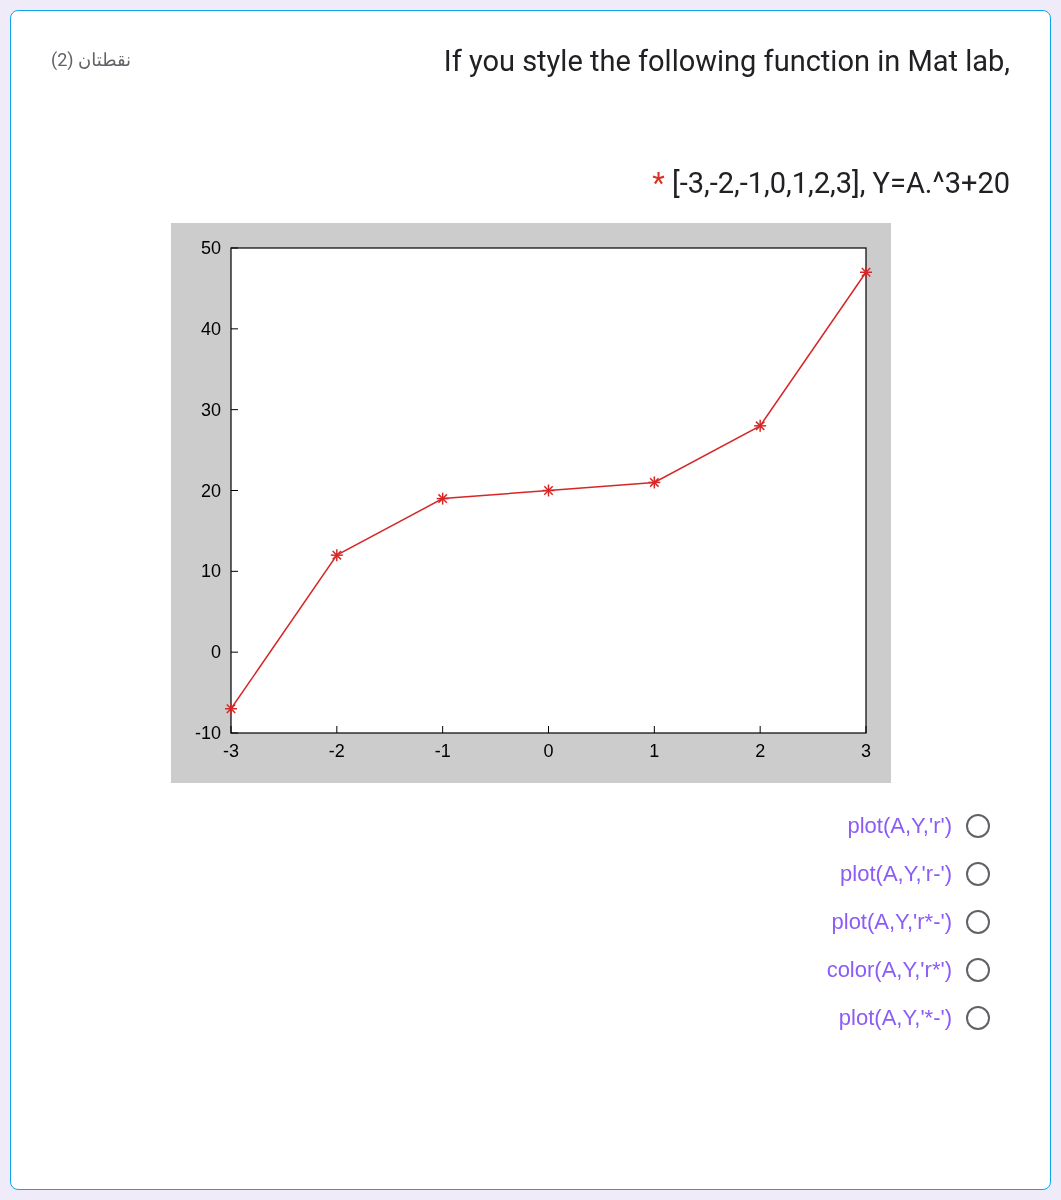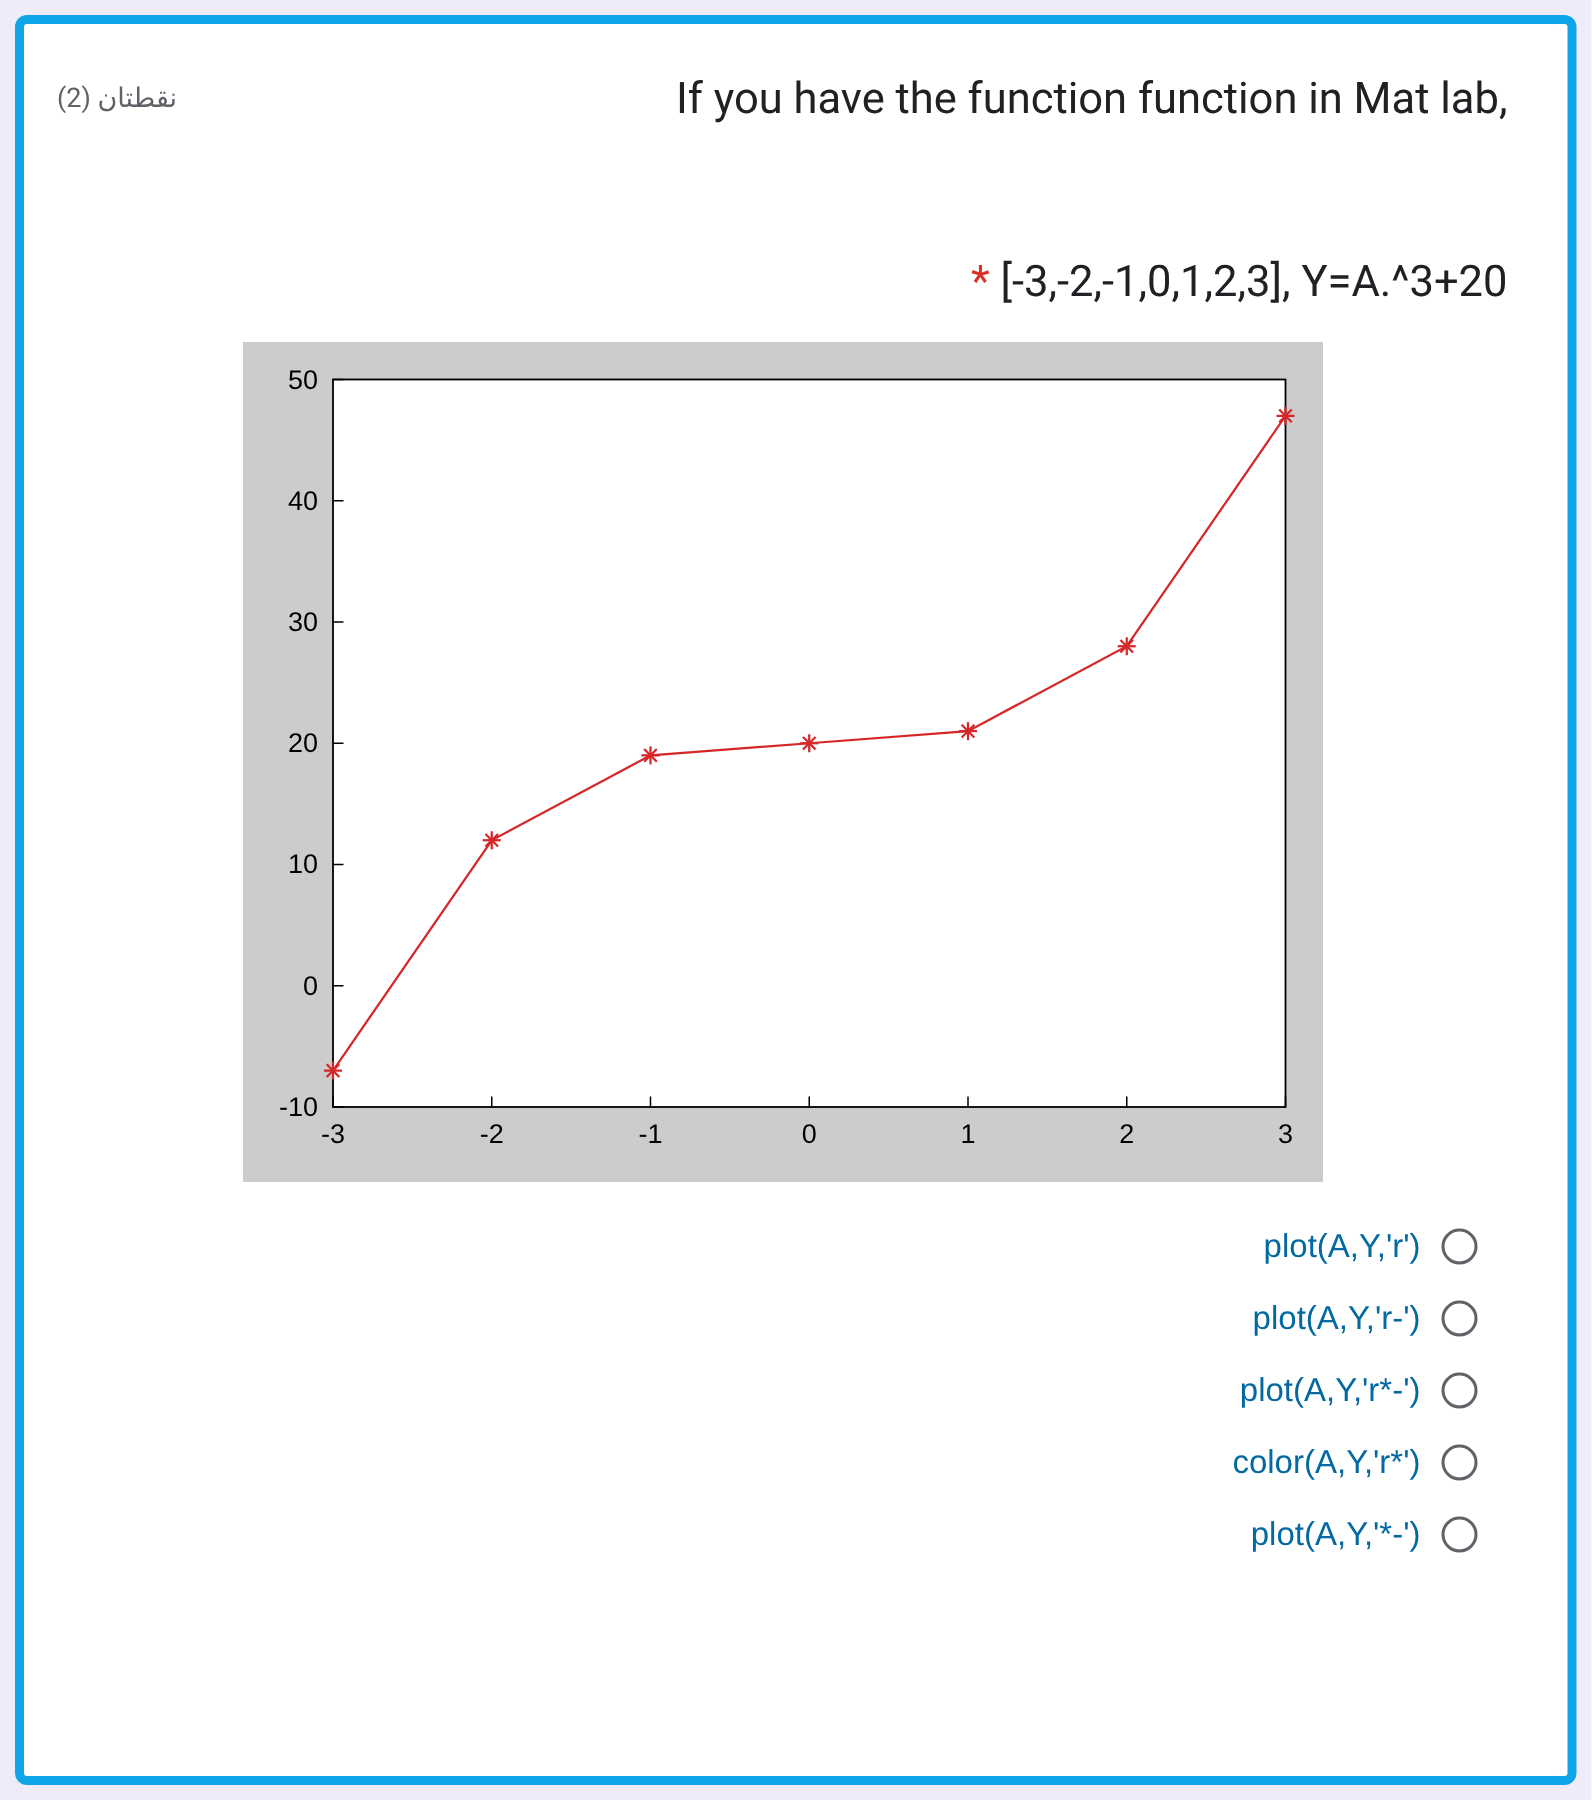--- a/index.html
+++ b/index.html
@@ -9,22 +9,22 @@
     }
     body {
       font-family: 'Roboto', Arial, sans-serif;
       background: #f0ebf8;
       padding: 10px;
       width: 1061px;
     }
     .card {
       background: #ffffff;
       border-radius: 8px;
-      border: 6px solid #0ea5e9;
-      padding: 30px 40px 40px 22px;
+      border: 1px solid #0ea5e9;
+      padding: 30px 40px 40px 40px;
       min-height: 1180px;
     }
     .header-row {
       display: flex;
       align-items: flex-start;
       gap: 20px;
       margin-bottom: 20px;
     }
     .points-badge {
       color: #5f6368;
@@ -63,41 +63,41 @@
       padding-right: 20px;
       margin-top: 30px;
     }
     .option-row {
       display: flex;
       align-items: center;
       gap: 14px;
       cursor: pointer;
     }
     .option-label {
-      color: #0369a1;
+      color: #8b5cf6;
       font-size: 22px;
       font-family: Arial, sans-serif;
     }
     .radio-circle {
       width: 24px;
       height: 24px;
       border: 2.5px solid #5f6368;
       border-radius: 50%;
       flex-shrink: 0;
     }
   </style>
 </head>
 <body>
 
 <div class="card">
 
   <div class="header-row">
     <div class="points-badge">نقطتان (2)</div>
     <div class="question-text">
-      <span>If you have the function function in Mat lab,</span><br>
+      <span>If you style the following function in Mat lab,</span><br>
       <br>
       <br>
       <span class="required-star">*</span>
       <span>[-3,-2,-1,0,1,2,3], Y=A.^3+20</span>
     </div>
   </div>
 
   <div class="chart-wrapper">
     <svg class="chart-svg" id="chart-svg" viewBox="0 0 720 560">
         <rect x="60" y="25" width="635" height="485" fill="#ffffff" stroke="#000000" stroke-width="1.2"></rect>

